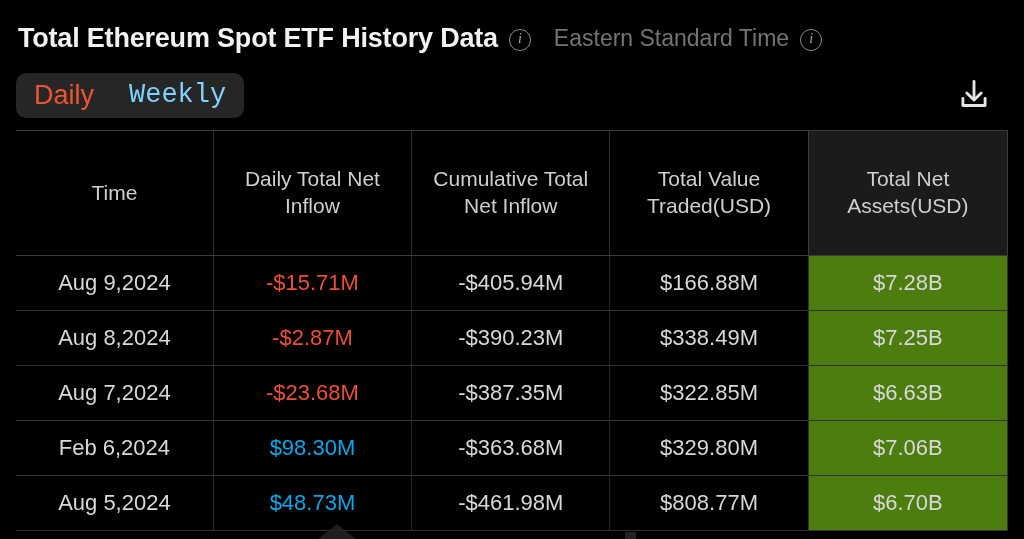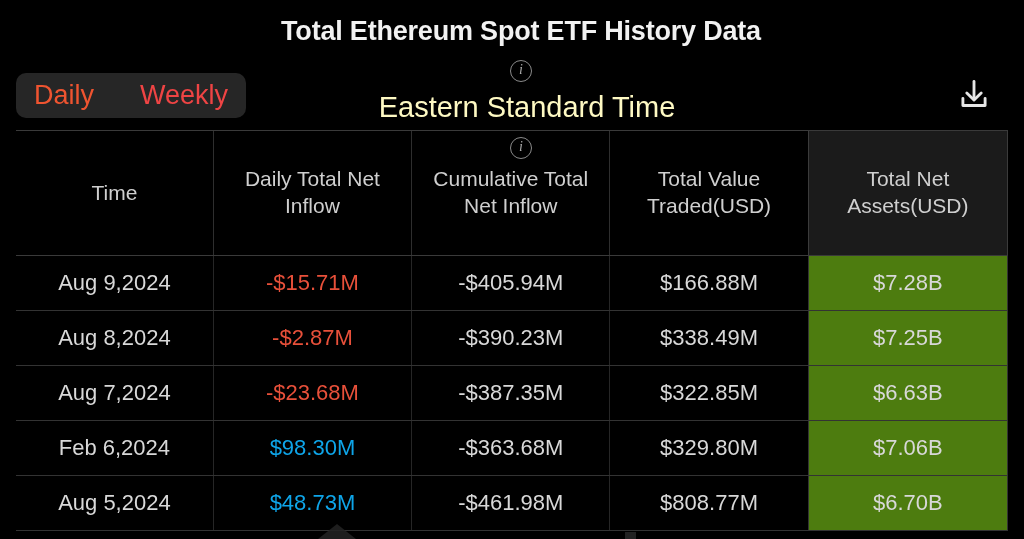--- a/index.html
+++ b/index.html
@@ -17,35 +17,34 @@
     position: relative;
   }
 
   
   .page-header {
     display: flex;
     align-items: center;
     gap: 11px;
     padding: 16px 0 0 18px;
     height: 60px;
-    flex-direction: column;
   }
 
   .page-title {
     font-size: 27px;
     font-weight: bold;
     color: #f2f2f2;
     letter-spacing: -0.2px;
     white-space: nowrap;
   }
 
   .tz-label {
-    font-size: 29px;
+    font-size: 23px;
     font-weight: normal;
-    color: #fef9c3;
+    color: #737373;
     white-space: nowrap;
     margin-left: 12px;
   }
 
   .info-icon {
     display: inline-flex;
     align-items: center;
     justify-content: center;
     width: 22px;
     height: 22px;
@@ -70,31 +69,31 @@
     padding: 0 28px 0 16px;
     height: 70px;
   }
 
   .segmented {
     display: inline-flex;
     align-items: flex-end;
     background: #262626;
     border-radius: 10px;
     padding: 9px 18px;
-    gap: 46px;
+    gap: 35px;
   }
 
   .seg-item {
     font-size: 27px;
     line-height: 1;
     white-space: nowrap;
     cursor: pointer;
   }
   .seg-item.active { color: #ef5430; }
-  .seg-item.inactive { color: #ef4444; }
+  .seg-item.inactive { color: #7dd3fc; font-family: Liberation Mono, monospace; }
 
   .download-btn {
     width: 44px;
     height: 44px;
     display: flex;
     align-items: center;
     justify-content: center;
     cursor: pointer;
   }
 

